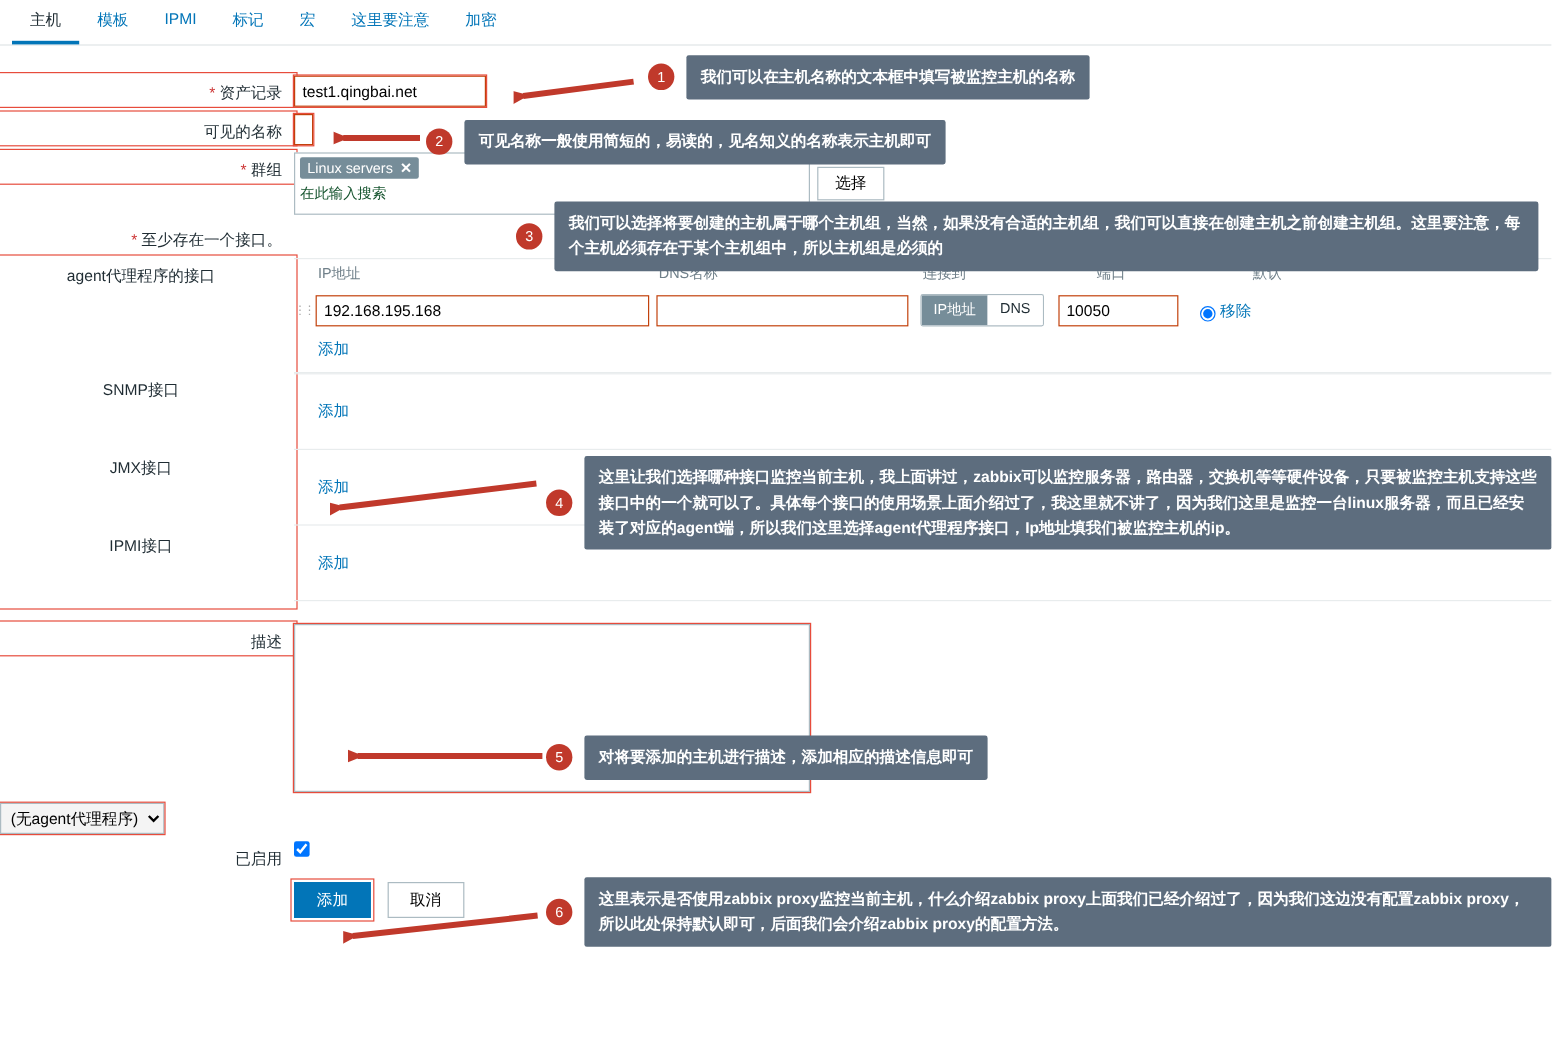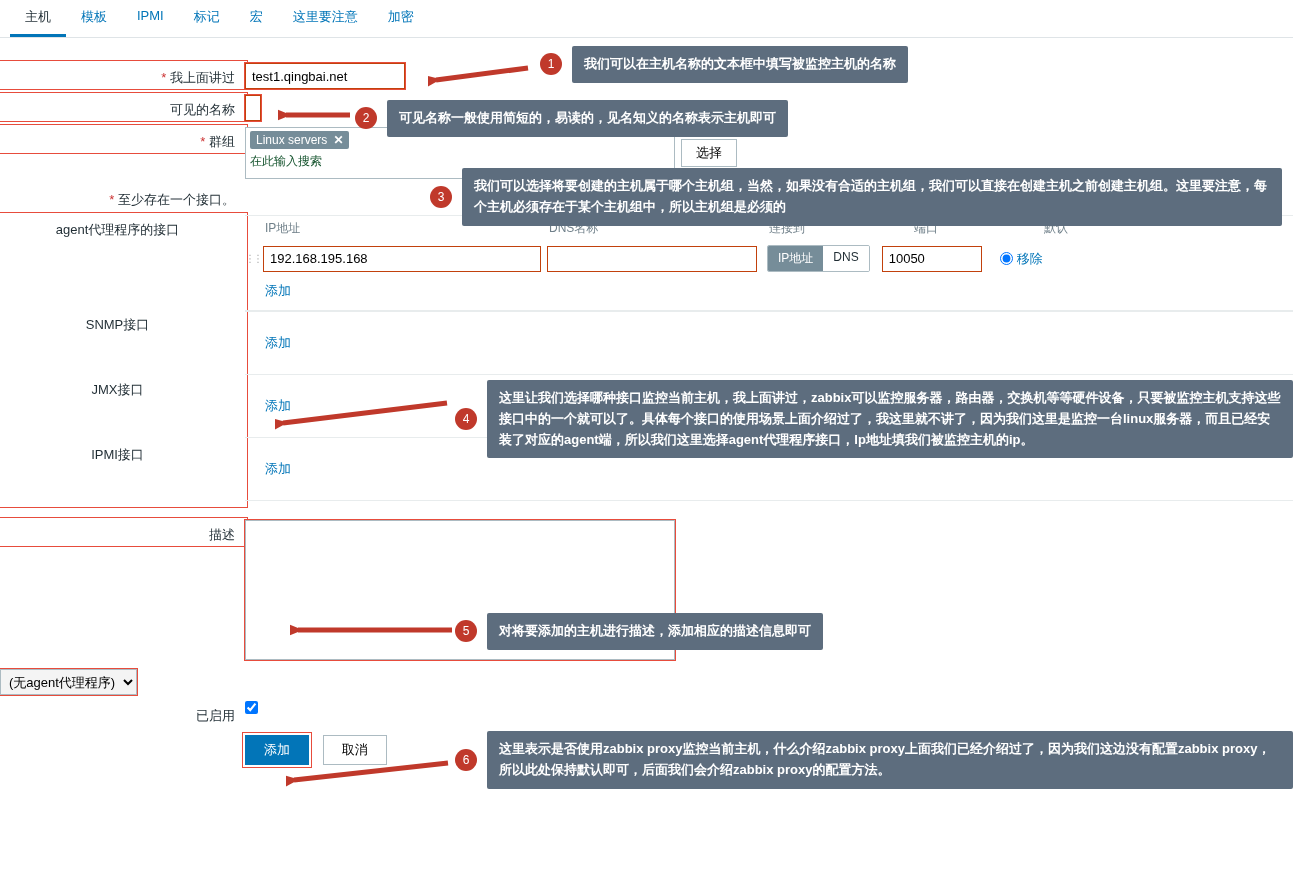--- a/index.html
+++ b/index.html
@@ -32,21 +32,21 @@
 .ih-ip { width: 284px; }
 .ih-dns { width: 220px; }
 .ih-conn { width: 145px; }
 .ih-port { width: 130px; }
 .iface-row { display: flex; align-items: center; padding-left: 0; }
 .drag { width: 18px; color: #aaa; cursor: move; font-size: 10px; letter-spacing: -2px; }
 .toggle { display: inline-flex; border: 1px solid #acbbc2; border-radius: 2px; overflow: hidden; }
 .toggle .opt { padding: 4px 10px; background: #fff; cursor: pointer; font-size: 12px; }
 .toggle .opt.active { background: #768d99; color: #fff; }
 .port-in { width: 100px; }
-.radio-wrap { display: inline-flex; align-items: center; margin-left: 18px; }
+.radio-wrap { display: inline-flex; align-items: flex-end; margin-left: 18px; }
 .radio-wrap input { margin-right: 4px; }
 .link { color: #0275b8; cursor: pointer; }
 .addlink { display: block; padding: 10px 0 10px 20px; border-bottom: 1px solid #e8eced; }
 .sep-top { border-top: 1px solid #e8eced; }
 textarea.desc { width: 430px; height: 140px; border: 1px solid #acbbc2; resize: none; padding: 4px; font-family: inherit; font-size: 13px; }
 select { border: 1px solid #acbbc2; height: 26px; font-size: 13px; padding: 2px 4px; background: #f4f4f4; }
 .btn-primary { background: #0275b8; color: #fff; border: 1px solid #0275b8; padding: 5px 18px; cursor: pointer; font-size: 13px; }
 .btn-cancel { background: #fff; border: 1px solid #acbbc2; padding: 5px 18px; cursor: pointer; font-size: 13px; margin-left: 10px; }
 .redbox { outline: 1px solid #e74c3c; outline-offset: 2px; }
 .redbox-field { outline: 1px solid #e74c3c; }
@@ -120,21 +120,21 @@
   <div class="anno anno-lg" style="left:455px;top:693px">
       <div class="badge">6</div>
       <div class="bubble">这里表示是否使用zabbix proxy监控当前主机，什么介绍zabbix proxy上面我们已经介绍过了，因为我们这边没有配置zabbix proxy，所以此处保持默认即可，后面我们会介绍zabbix proxy的配置方法。</div>
     </div>
   <div class="anno" style="left:458px;top:805px">
       <div class="badge">7</div>
       <div class="bubble">配置好之后，我们店添加，即可简单添加一台主机。</div>
     </div>
 
   <div class="row" style="margin-top:10px">
-    <div class="label req redbox" style="width:245px">我上面讲过</div>
+    <div class="label req redbox" style="width:245px">资产记录</div>
     <div class="field"><input type="text" class="w160 redbox-field" value="test1.qingbai.net" style=""></div>
   </div>
 
   <div class="row">
     <div class="label redbox">可见的名称</div>
     <div class="field"><input type="text" class="w16 redbox-field" value="" style=""></div>
   </div>
 
   <div class="row">
     <div class="label req redbox">群组</div>

